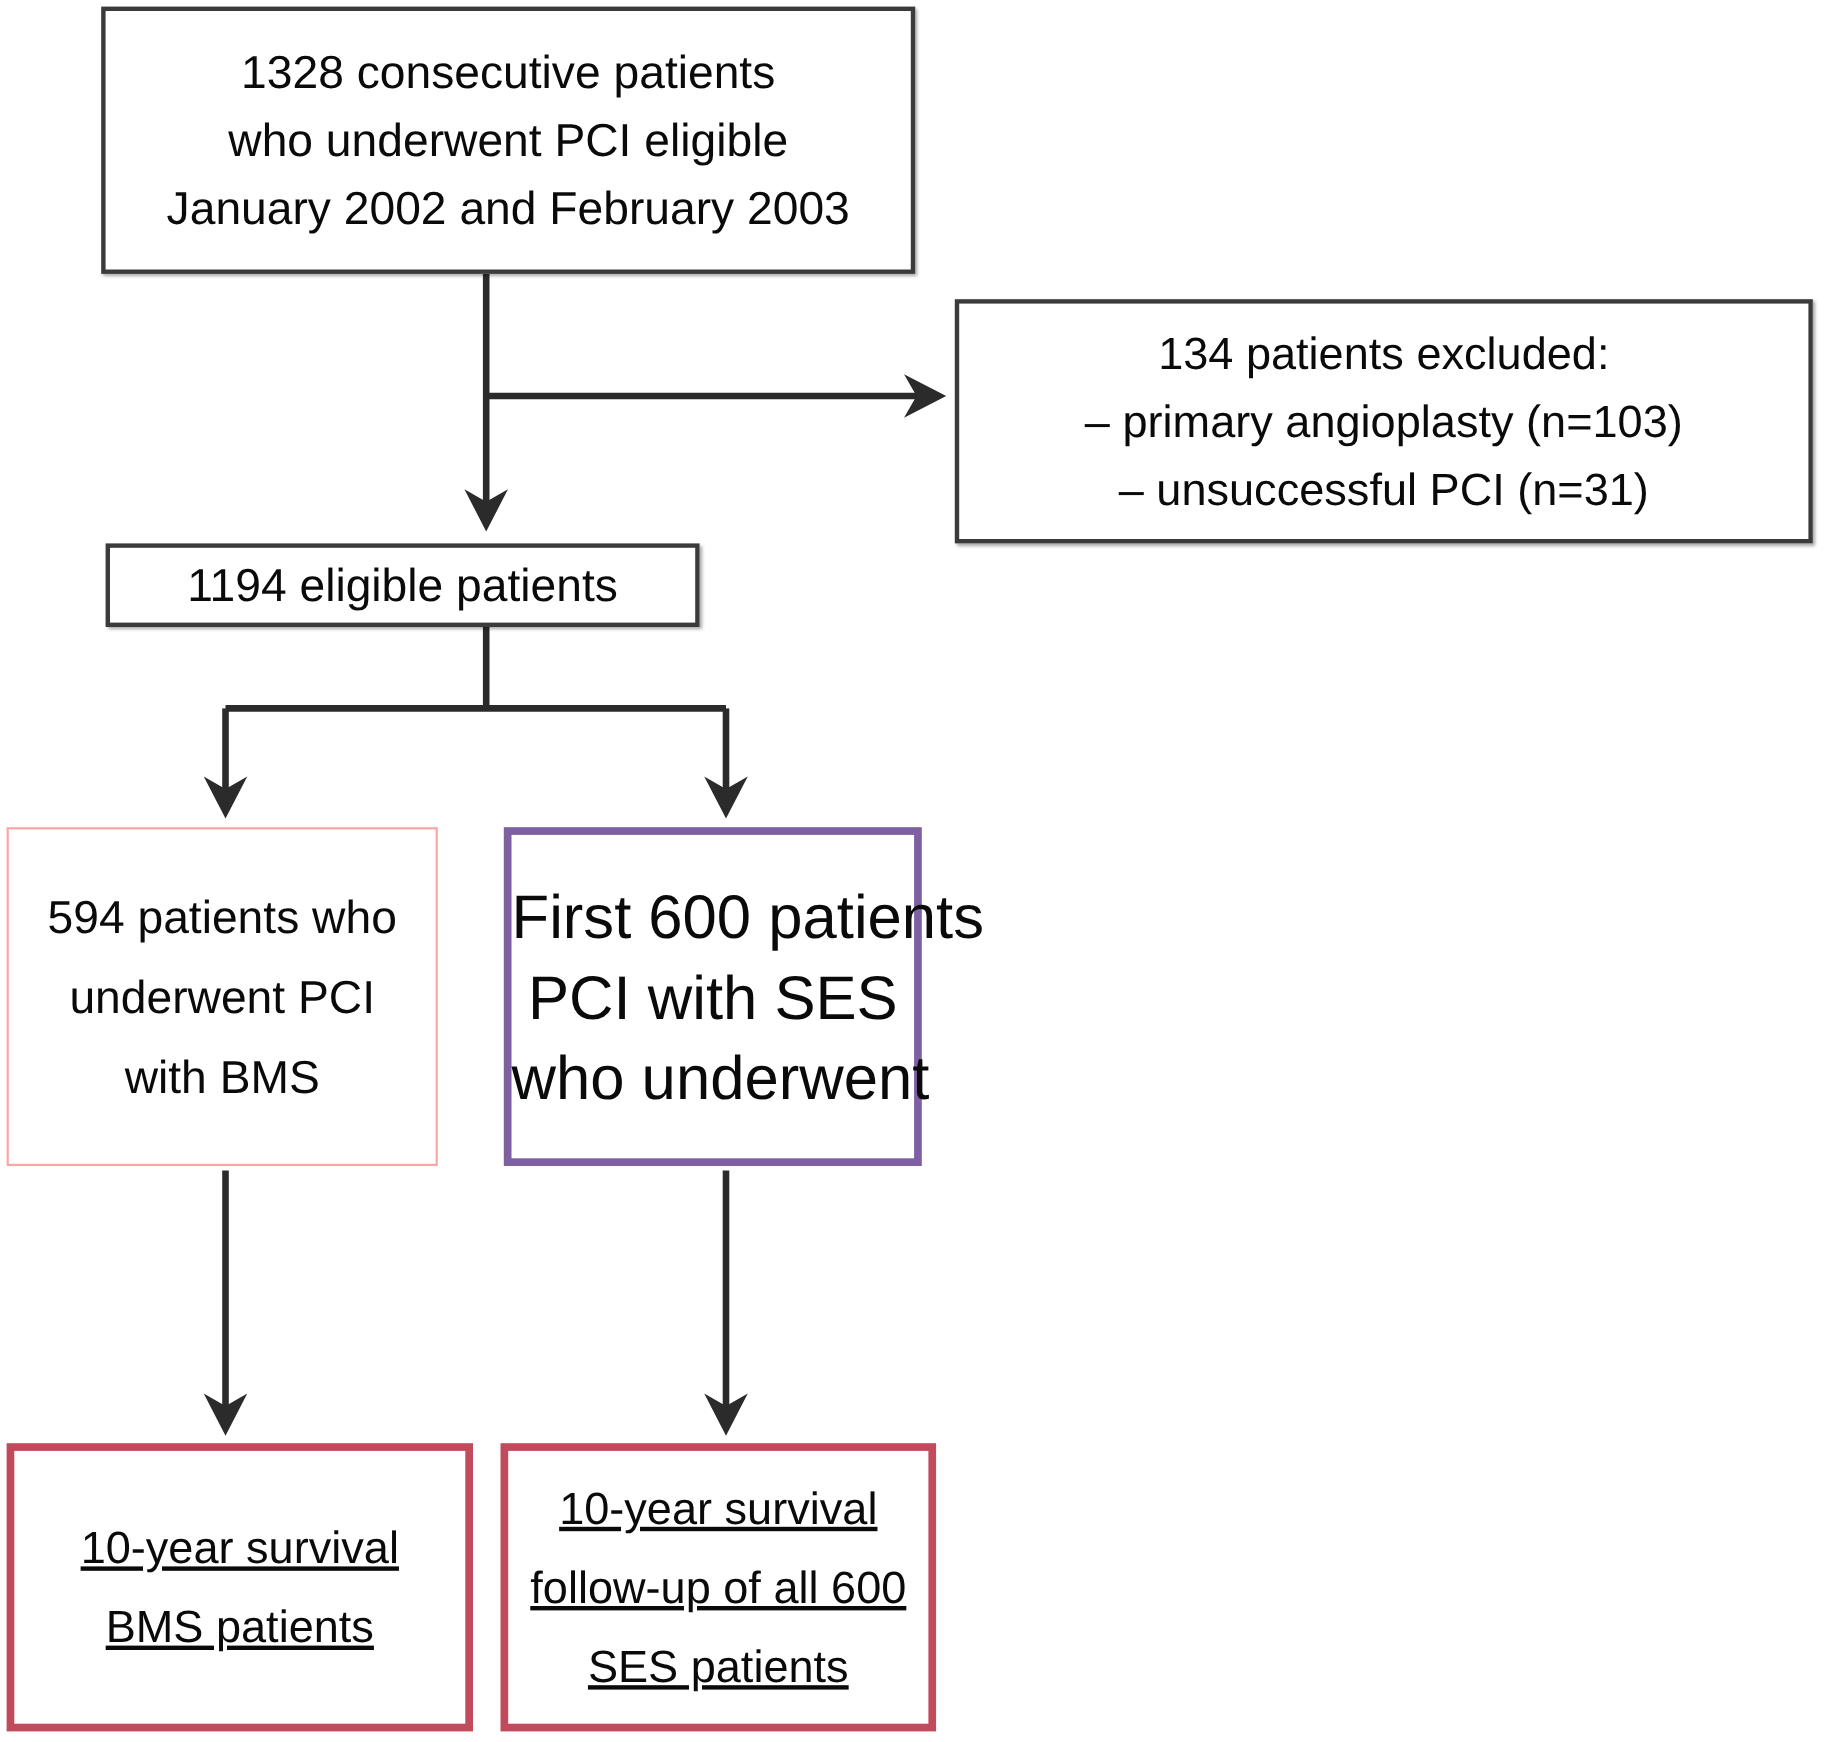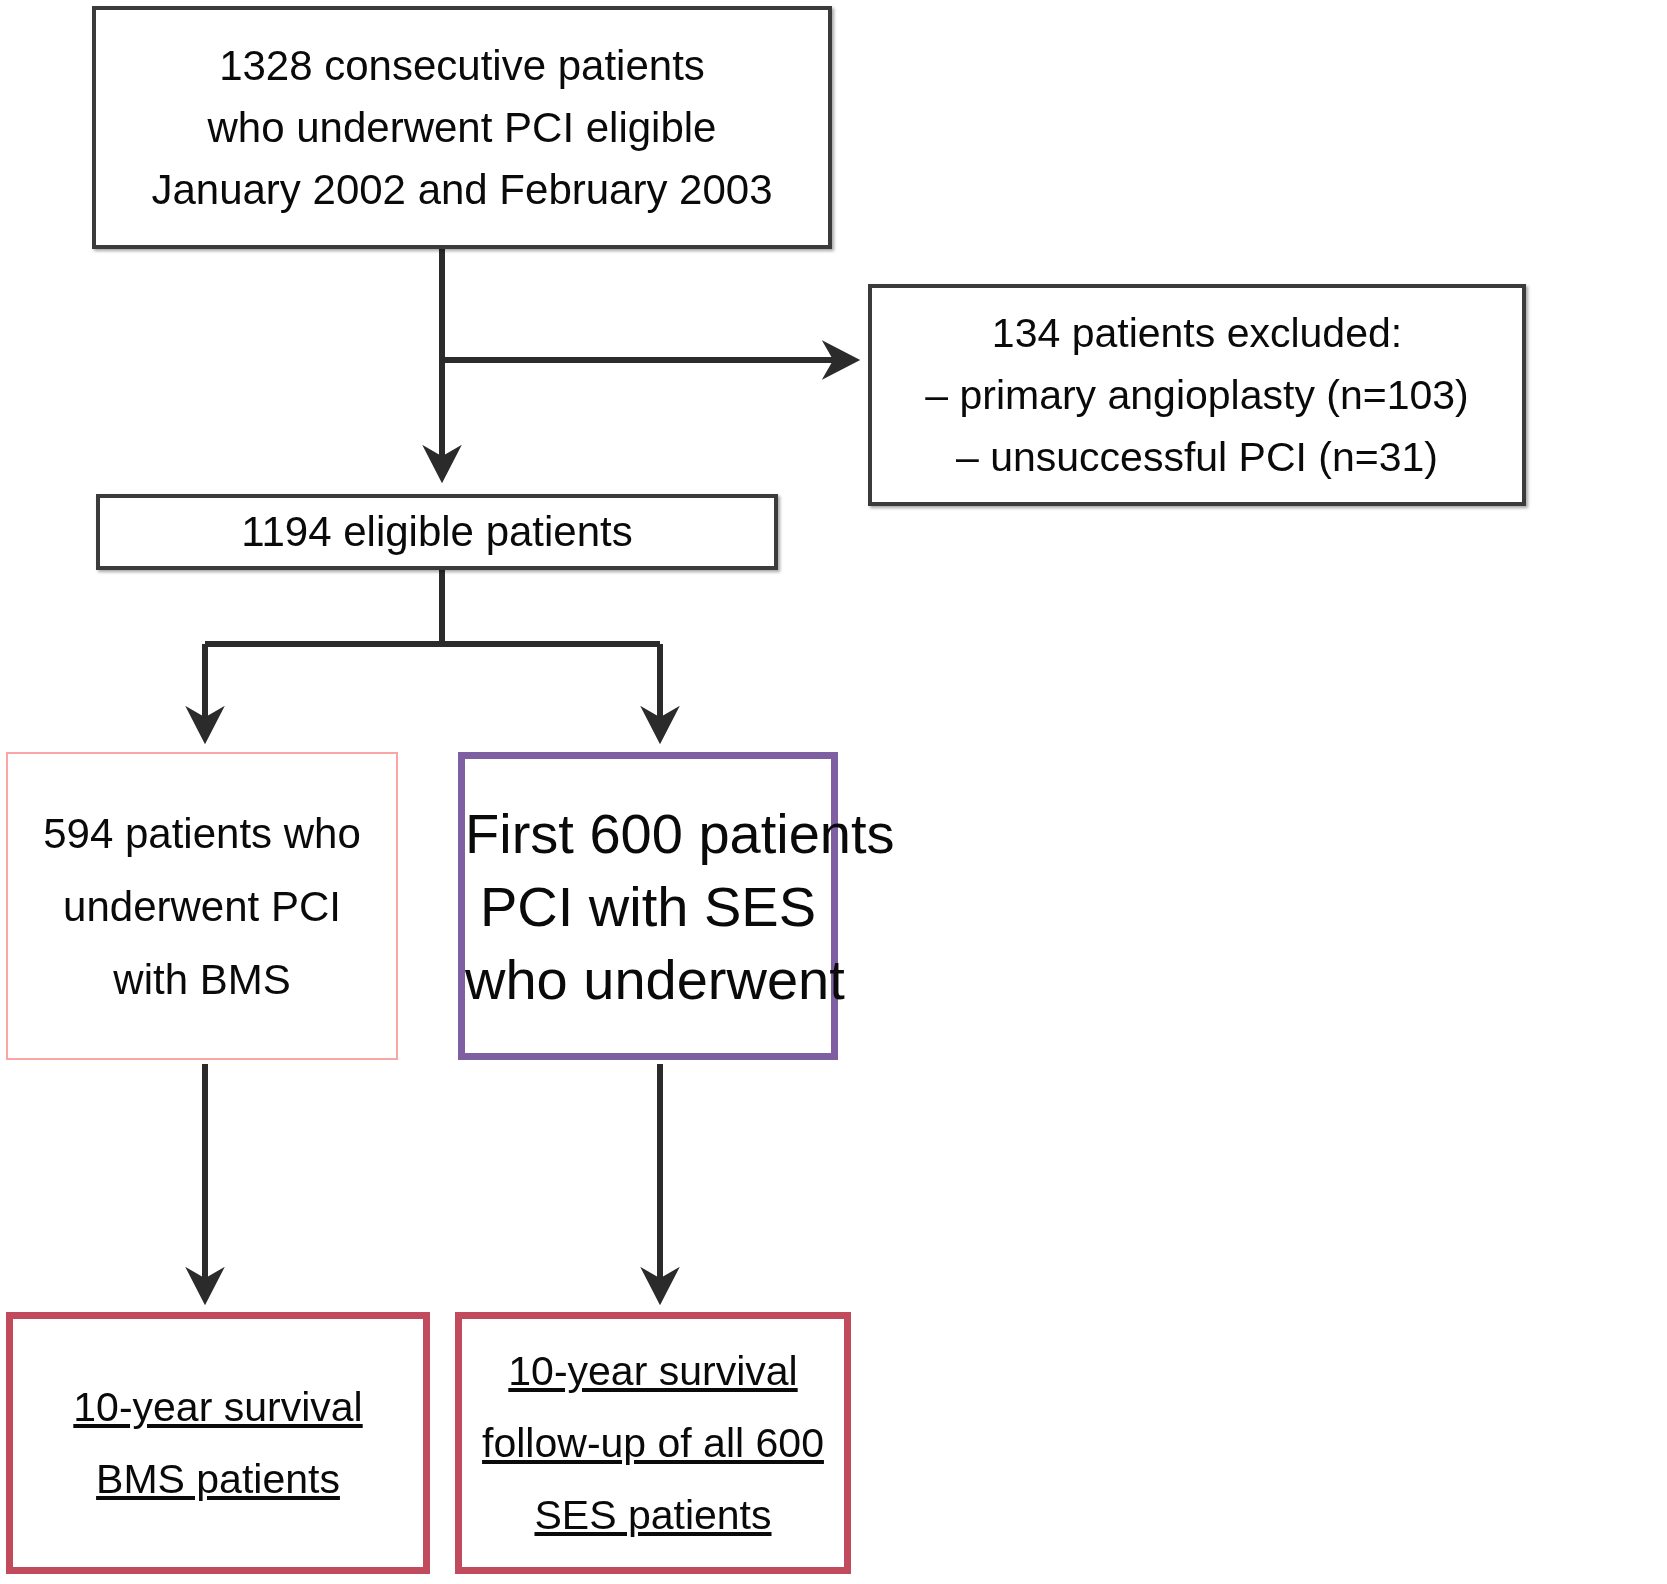--- a/index.html
+++ b/index.html
@@ -49,25 +49,25 @@
   .node.teal   { border: 2px solid #fca5a5; }
   .node.purple { border: 7px solid #7d5fa2; }
   .node.red    { border: 7px solid #c24a5d; text-decoration: underline; }
 
   
   #node-enrolled {
     left: 92px;  top: 6px;   width: 740px;  height: 243px;
     font-size: 42px; line-height: 62px;
   }
   #node-excluded {
-    left: 868px; top: 272px; width: 658px;  height: 222px;
-    font-size: 41px; line-height: 62px; margin-top: 12px;
+    left: 868px; top: 272px; width: 780px;  height: 222px;
+    font-size: 41px; line-height: 62px;
   }
   #node-eligible {
-    left: 96px;  top: 494px; width: 682px;  height: 76px;
+    left: 96px;  top: 494px; width: 540px;  height: 76px;
     font-size: 42px; line-height: 54px;
   }
   #node-bms {
     left: 6px;   top: 752px; width: 392px;  height: 308px;
     font-size: 42px; line-height: 73px;
   }
   #node-ses {
     left: 458px; top: 752px; width: 380px;  height: 308px;
     font-size: 56px; line-height: 73px;
   }

